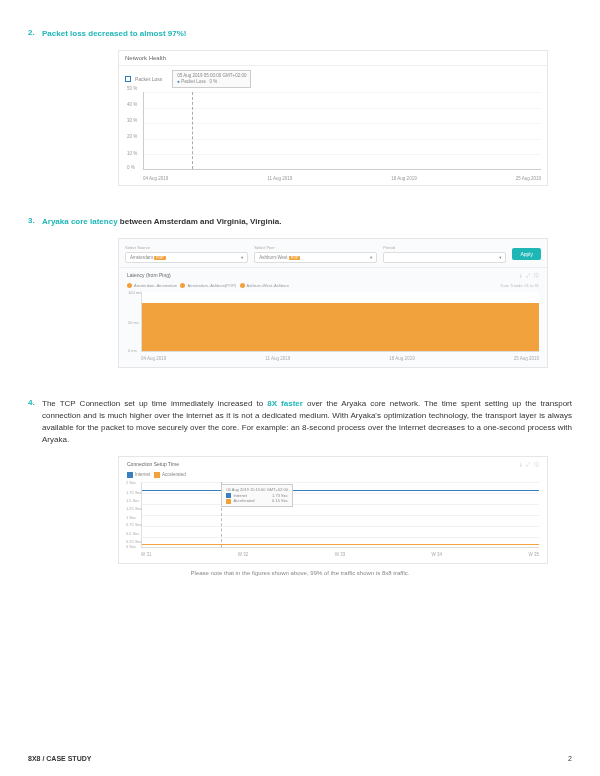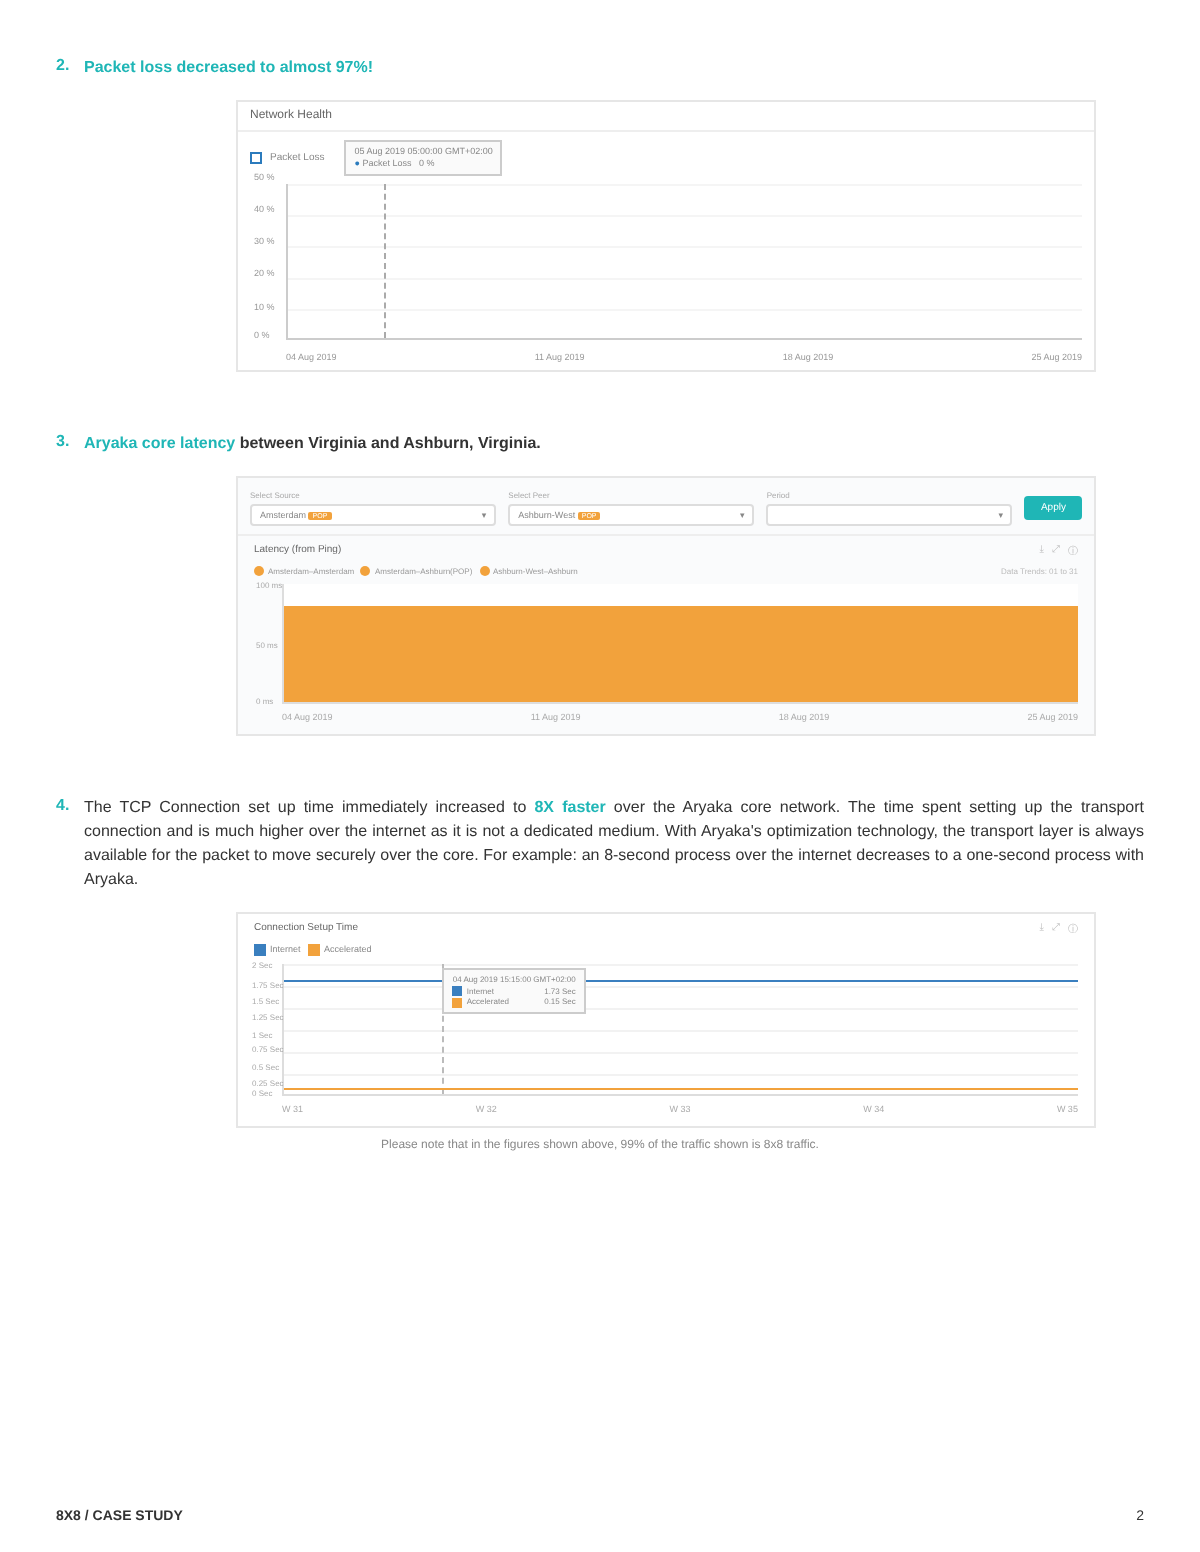--- a/index.html
+++ b/index.html
@@ -176,21 +176,21 @@
         <span>11 Aug 2019</span>
         <span>18 Aug 2019</span>
         <span>25 Aug 2019</span>
       </div>
     </div>
   </div>
 
   <div class="list-item">
     <div class="list-num">3.</div>
     <div class="list-text">
-      <span class="hl">Aryaka core latency</span><span class="bold"> between Virginia and Ashburn, Virginia.</span>
+      <span class="hl">Aryaka core latency</span><span class="bold"> between Amsterdam and Virginia, Virginia.</span>
     </div>
   </div>
 
   <div class="chart2">
     <div class="controls">
       <div class="col">
         <div class="lbl">Select Source</div>
         <div class="sel">
           <span><span>Amsterdam</span> <span class="tag">POP</span></span>
             <span>▾</span>

